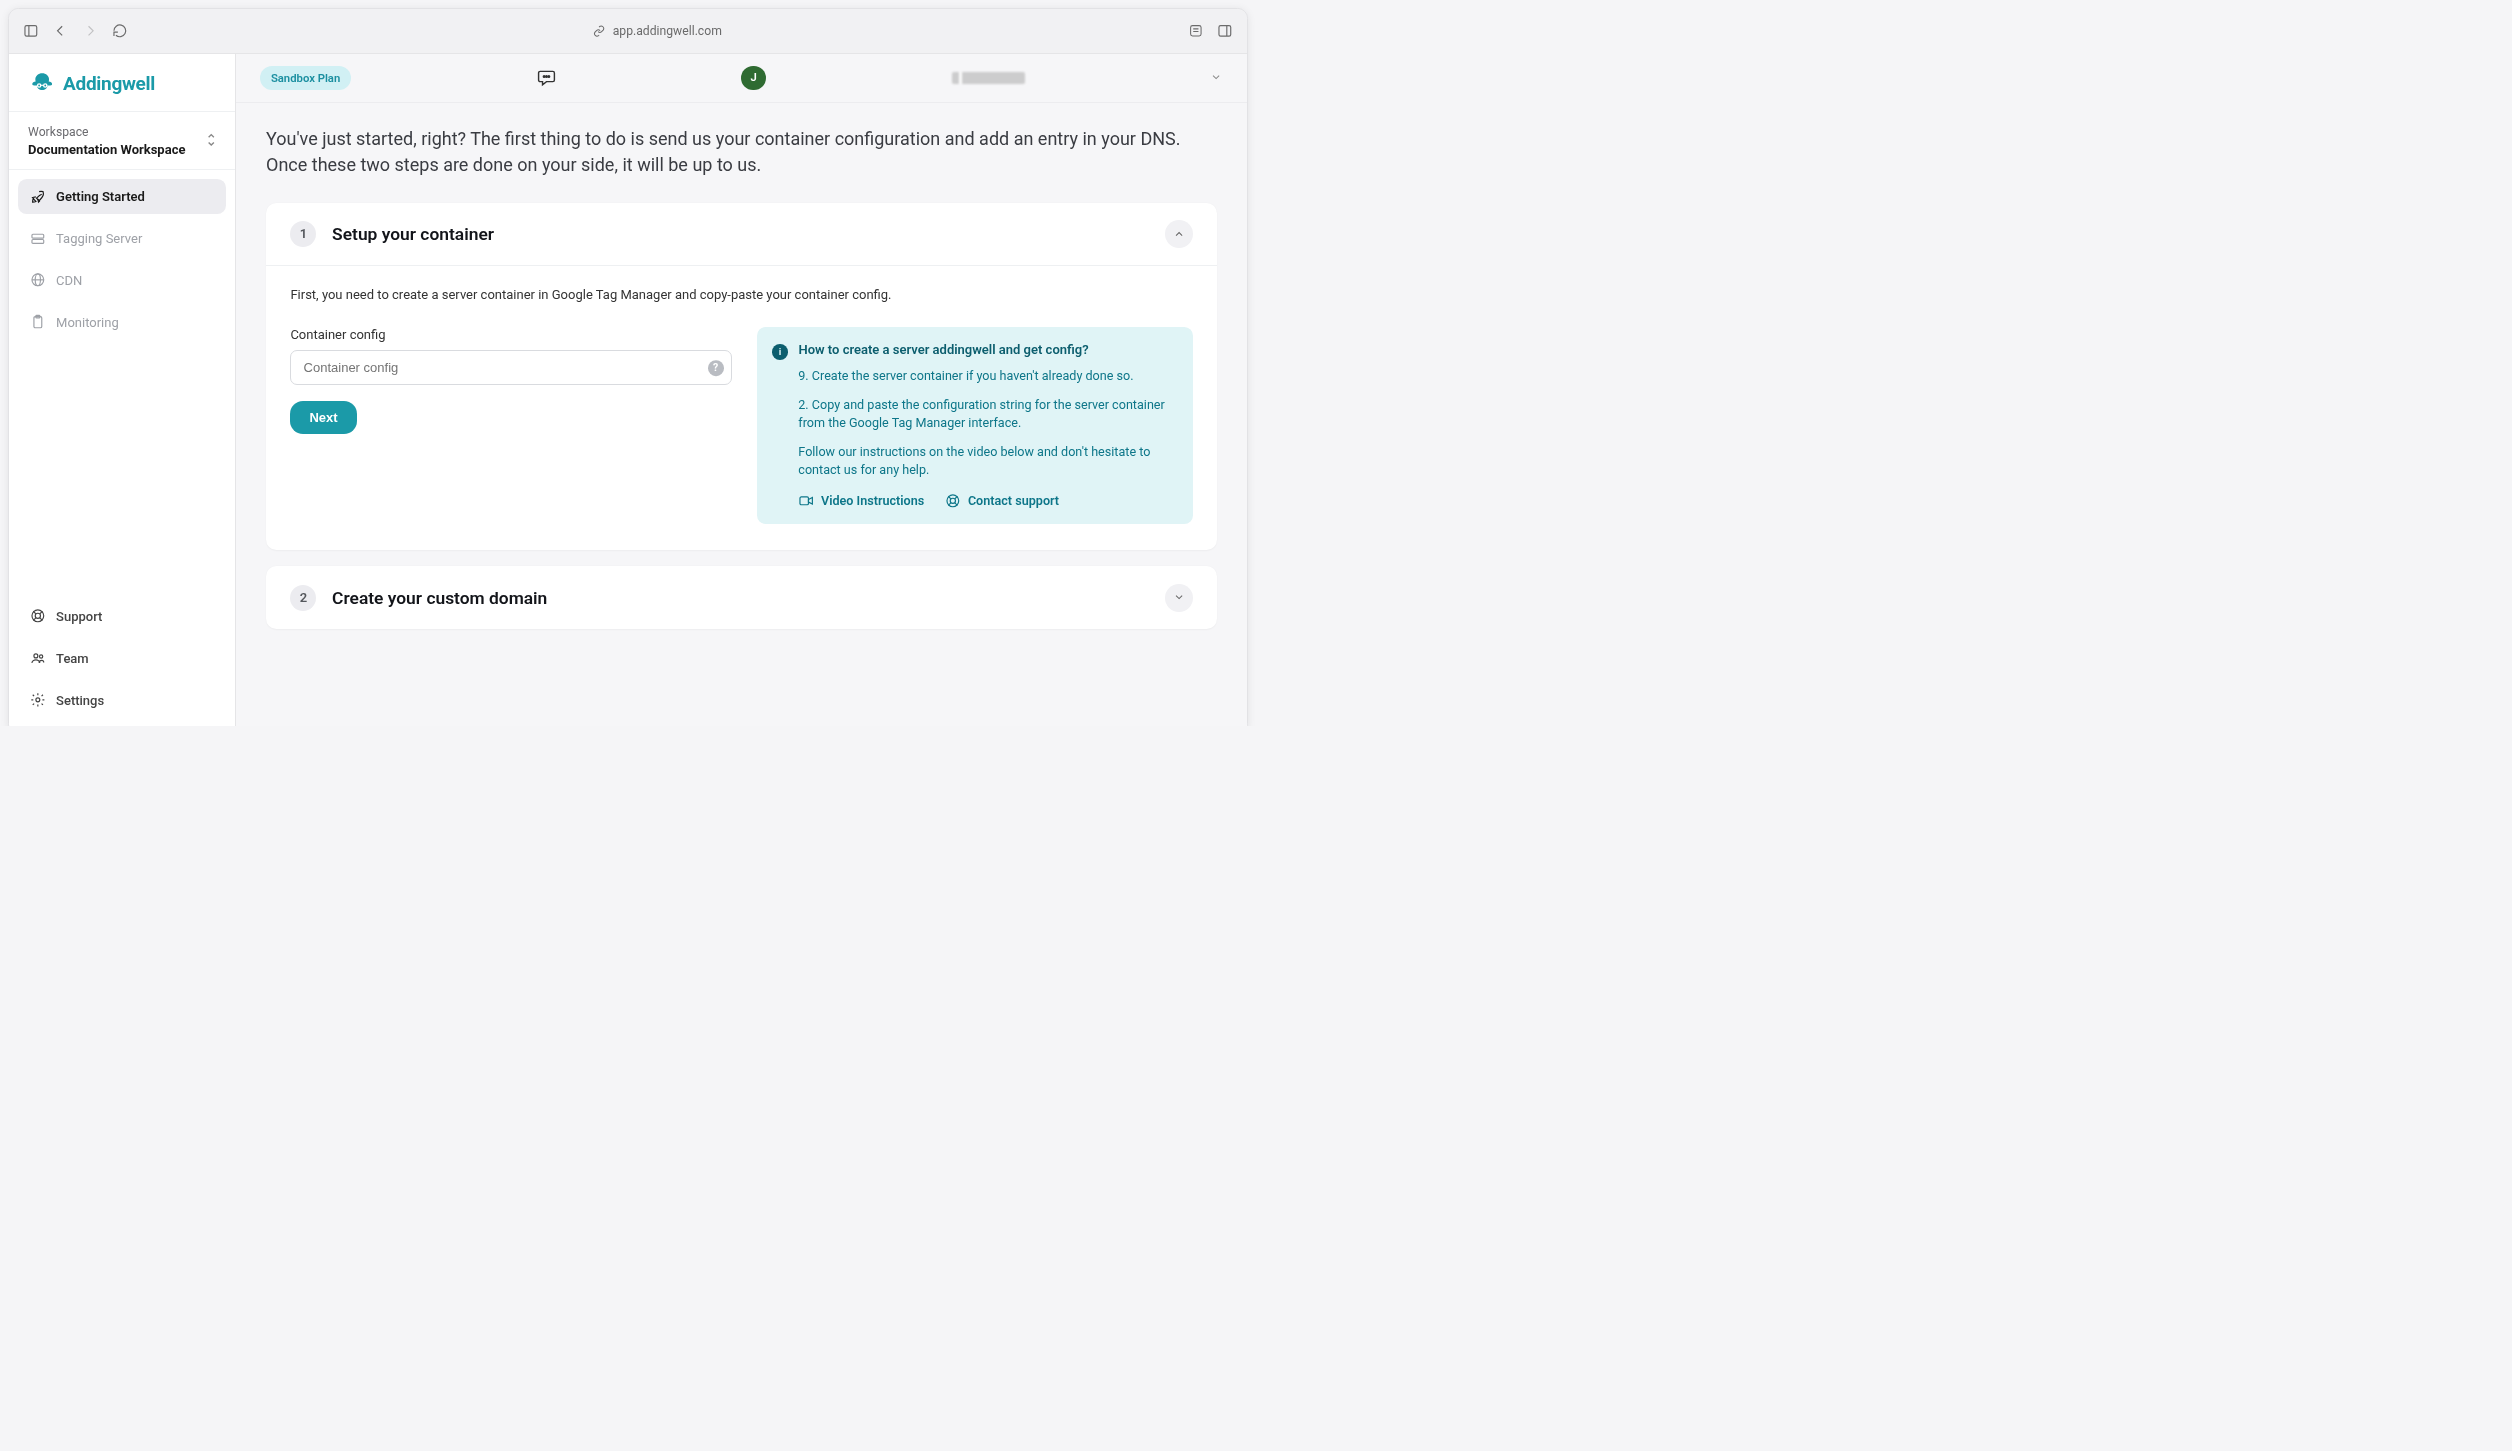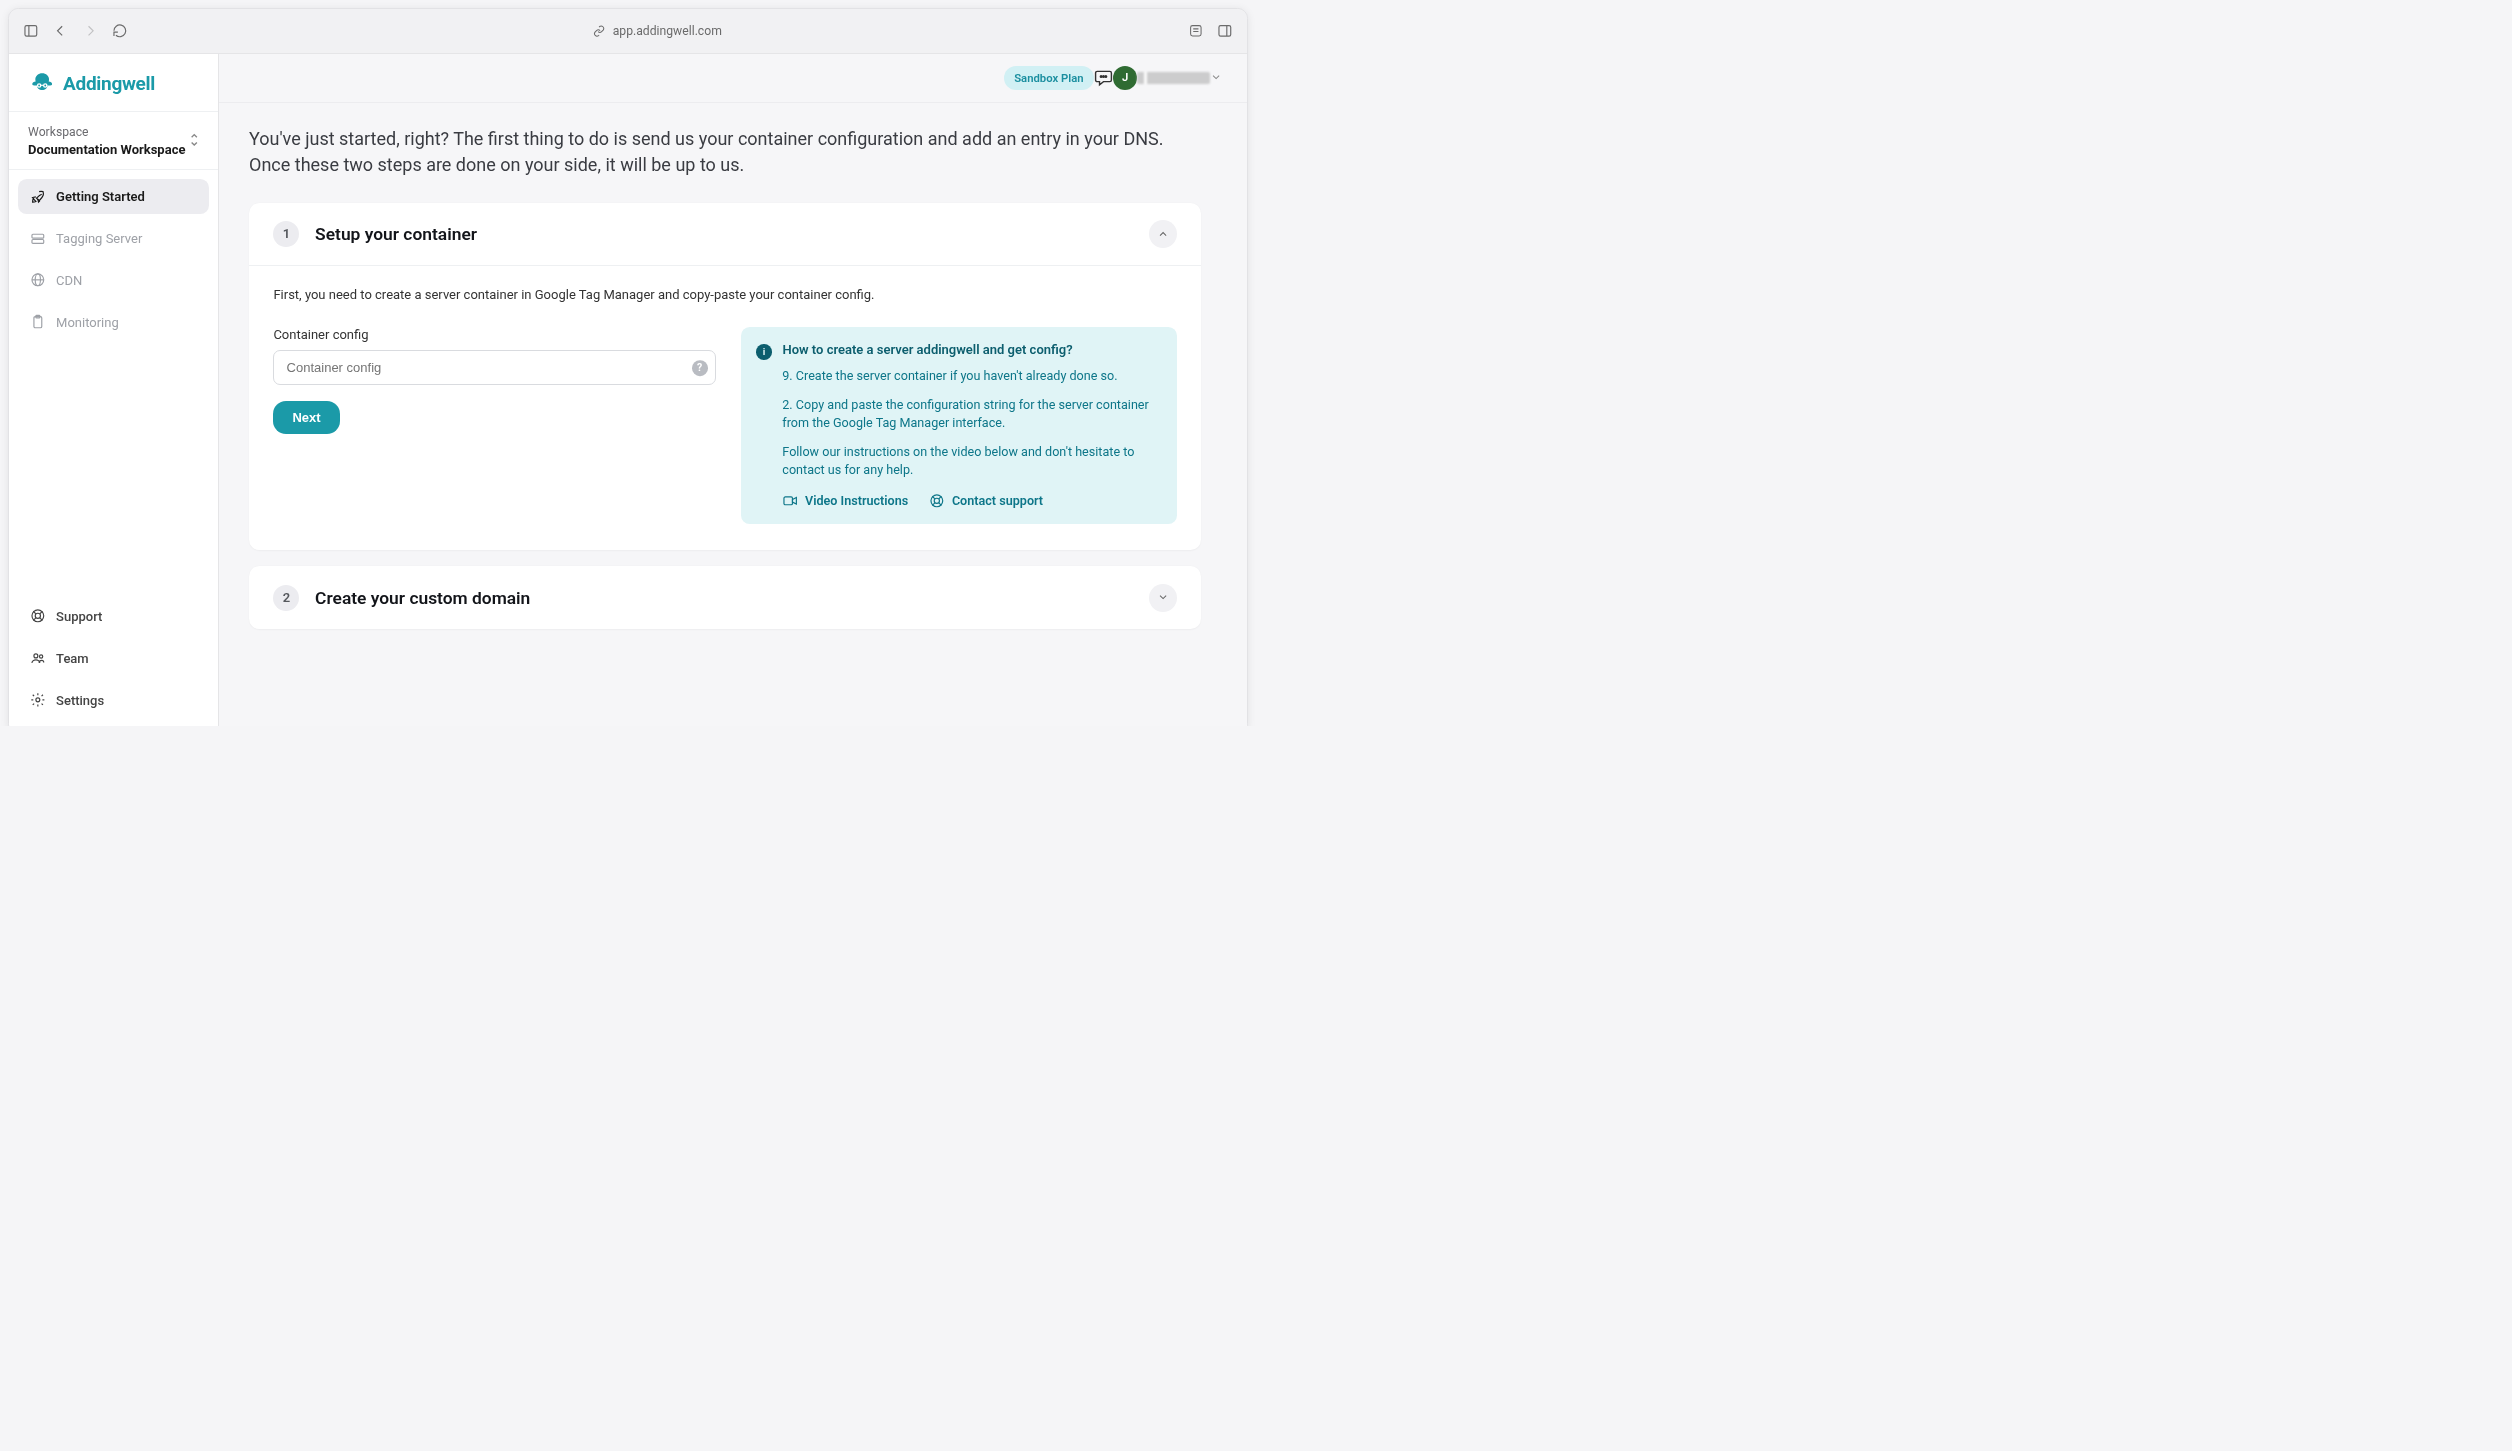--- a/index.html
+++ b/index.html
@@ -28,21 +28,21 @@
     .chrome-right { display: flex; align-items: center; gap: 14px; }
 
     .app {
       display: flex;
       height: calc(726px - 45px);
       background: #fff;
       border-radius: 0 0 8.7px 8.7px;
       overflow: hidden;
     }
     .sidebar {
-      width: 210px;
+      width: 227px;
       border-right: 0.9px solid #e5e5e7;
       display: flex;
       flex-direction: column;
     }
     .logo-wrap {
       padding: 17.4px 21px 15.7px 21px;
       border-bottom: 0.9px solid #eef0f2;
       display: flex;
       align-items: center;
       gap: 8.7px;
@@ -90,21 +90,21 @@
 
     .main {
       flex: 1;
       background: #f6f6f8;
       overflow: auto;
     }
     .topbar {
       height: 49px;
       display: flex;
       align-items: center;
-      justify-content: flex-end;
+      justify-content: space-between;
       padding: 0 24.4px;
       gap: 0;
       border-bottom: 0.9px solid #ececef;
     }
     .plan-badge {
       background: #d1f0f4;
       color: #1b8fa0;
       font-size: 11.3px;
       font-weight: 600;
       padding: 5.2px 10.5px;

